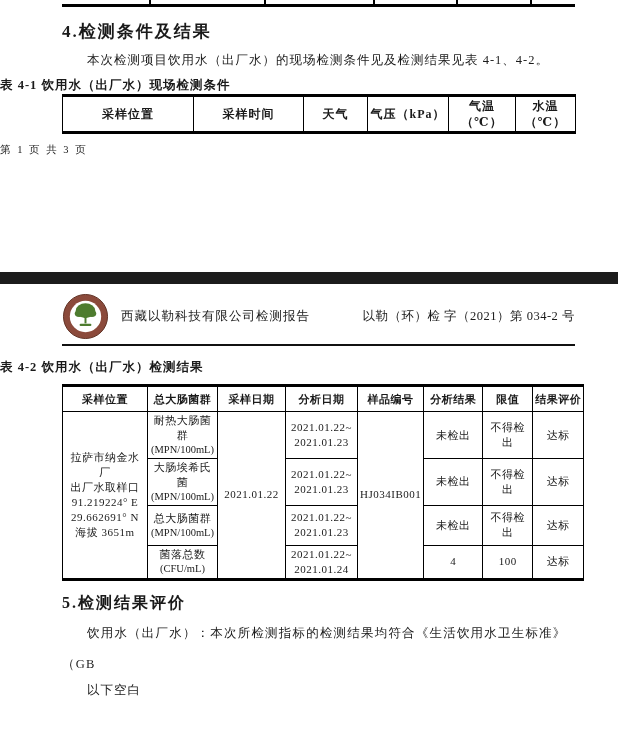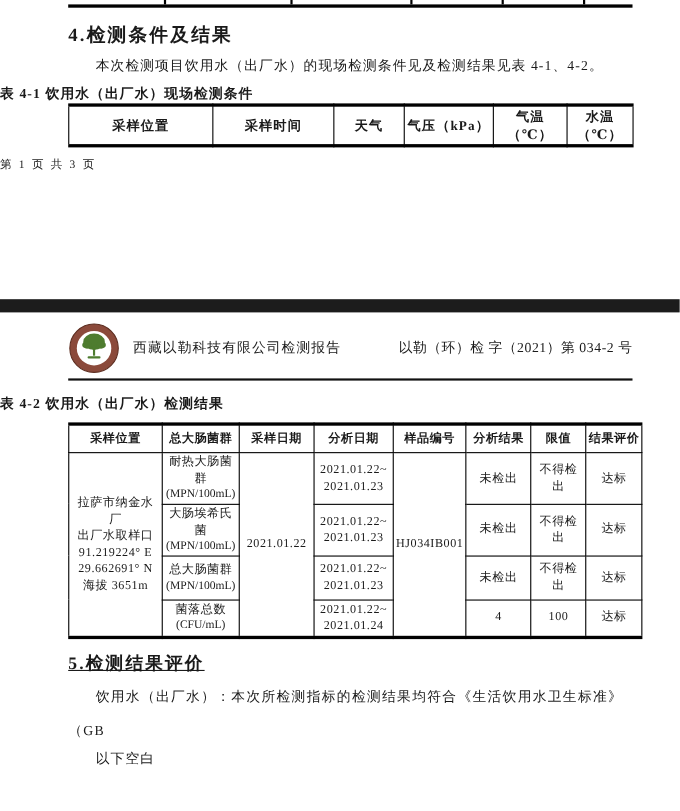--- a/index.html
+++ b/index.html
@@ -40,21 +40,21 @@
 
   .divider { position: absolute; left: 0; top: 272px; width: 618px; height: 12px; background: #1c1c1c; }
 
   .p2 { position: absolute; left: 0; top: 284px; width: 606px; }
   .p2-header { margin-left: 62px; width: 513px; display: flex; align-items: center;
                padding-top: 9px; padding-bottom: 4px; border-bottom: 2px solid #111; }
   .logo { width: 47px; height: 47px; flex: 0 0 auto; }
   .p2-company { font-size: 12.5px; letter-spacing: 1px; margin-left: 12px; }
   .p2-repno { font-size: 12.5px; letter-spacing: 0.5px; margin-left: auto; }
 
-  .h-sec5 { font-size: 16px; font-weight: bold; letter-spacing: 2px; margin-left: 62px; margin-top: 12px; text-decoration: underline; }
+  .h-sec5 { font-size: 16px; font-weight: bold; letter-spacing: 2px; margin-left: 62px; margin-top: 12px; }
   .eval { margin-left: 62px; width: 513px; font-size: 12.5px; letter-spacing: 1.2px; margin-top: 4px; line-height: 31px; }
   .eval .l1 { text-indent: 2em; }
   .blank-note { margin-left: 62px; text-indent: 2em; font-size: 12.5px; letter-spacing: 1px; margin-top: 2px; }
 </style>
 </head>
 <body>
 
 <div class="remnant">
   <span class="stub" style="left:87px"></span>
   <span class="stub" style="left:202px"></span>

